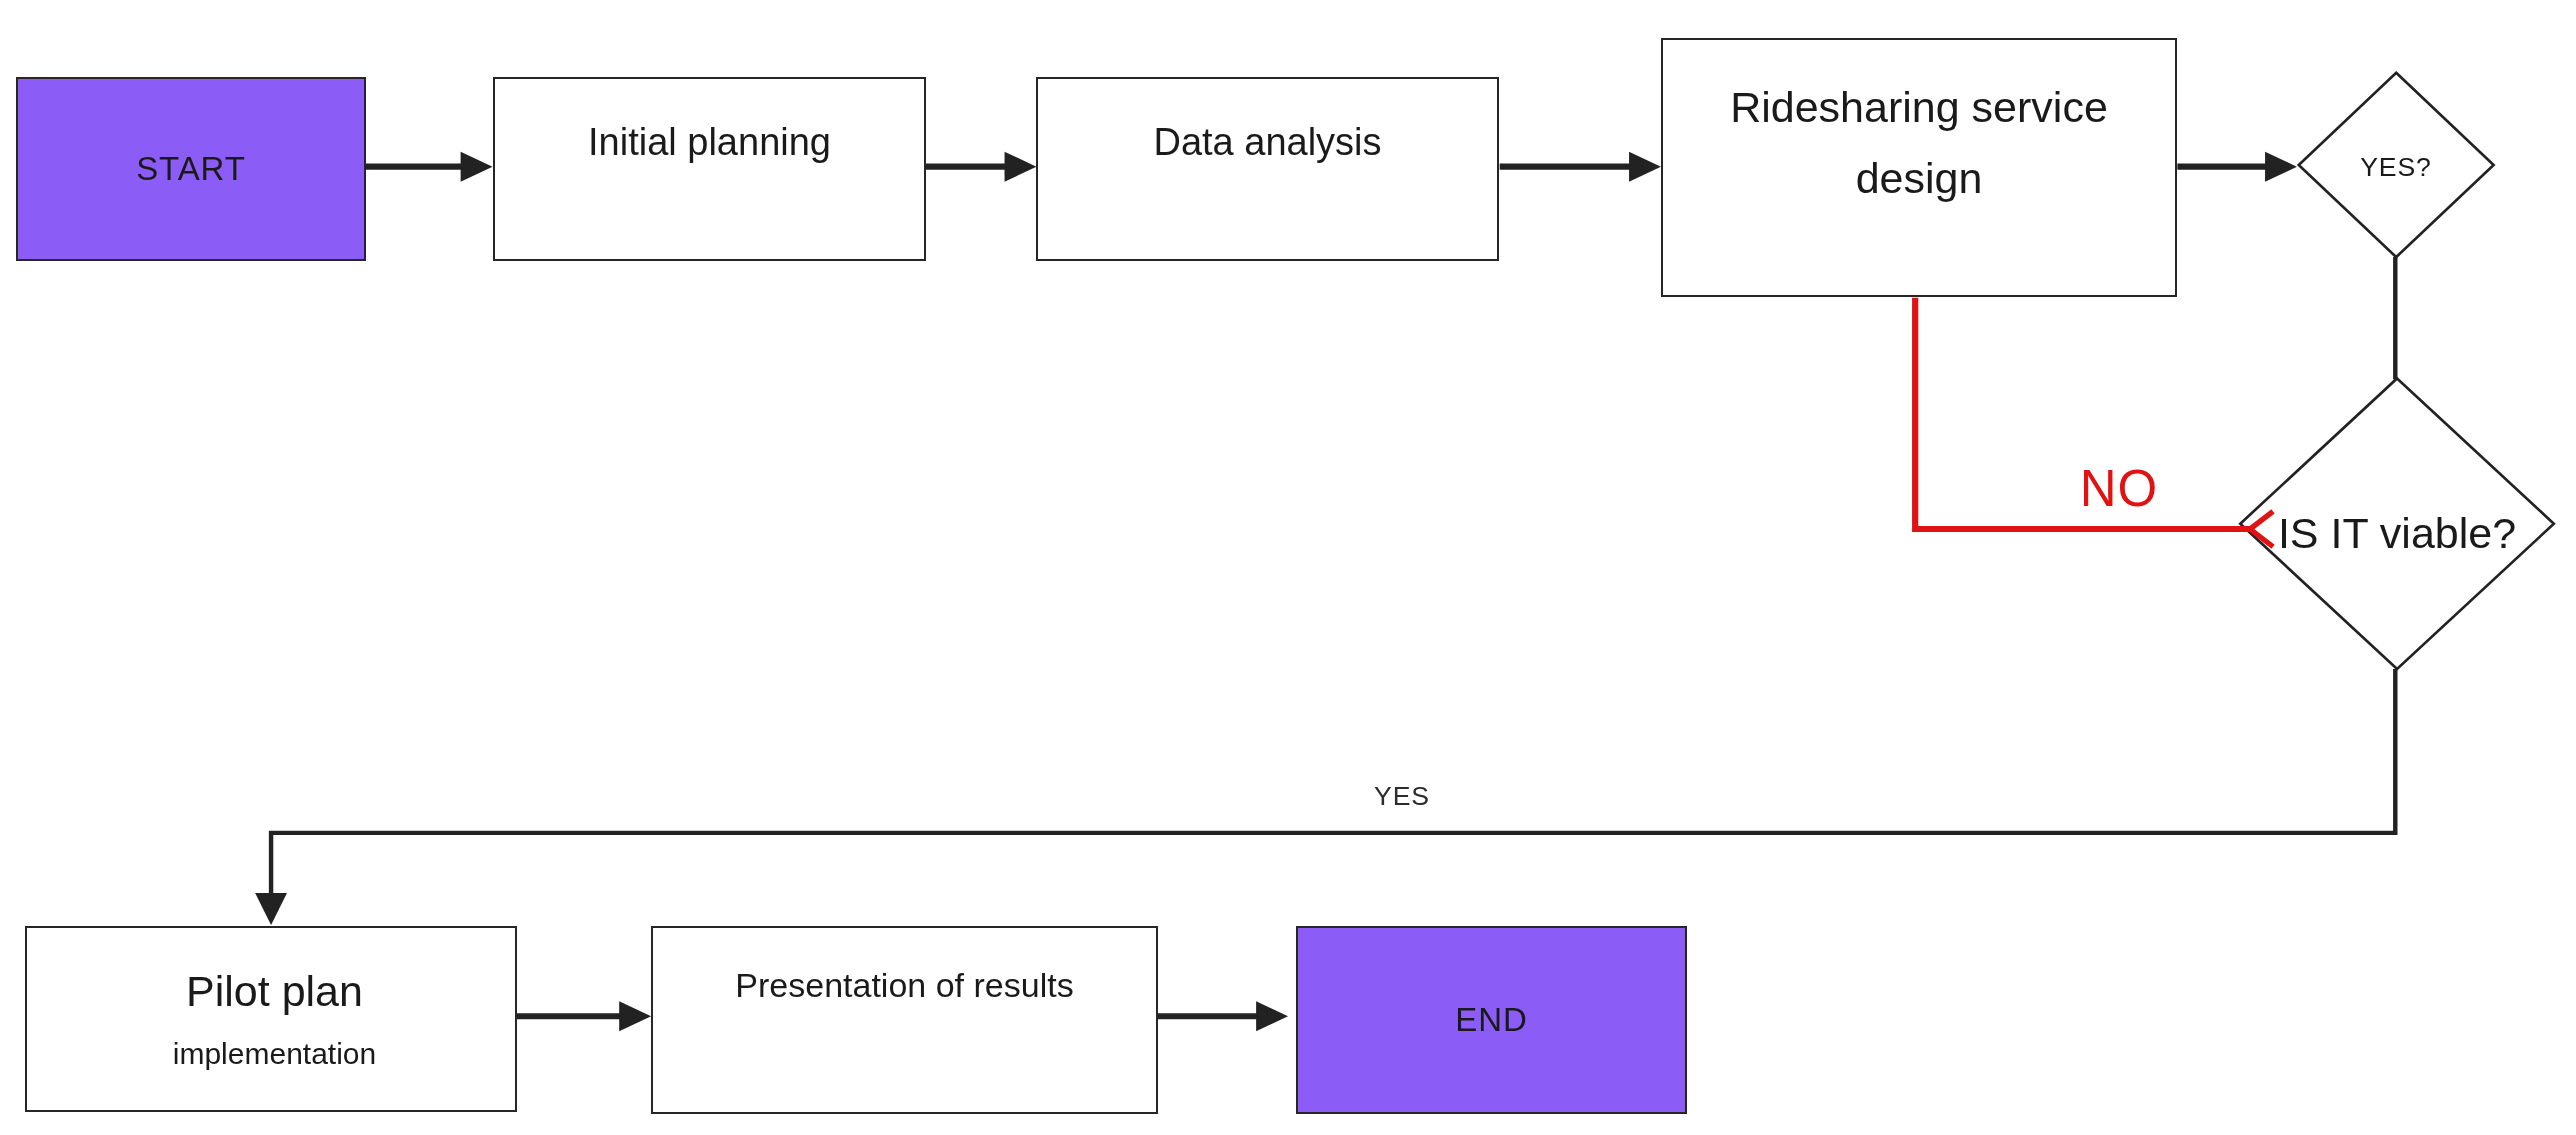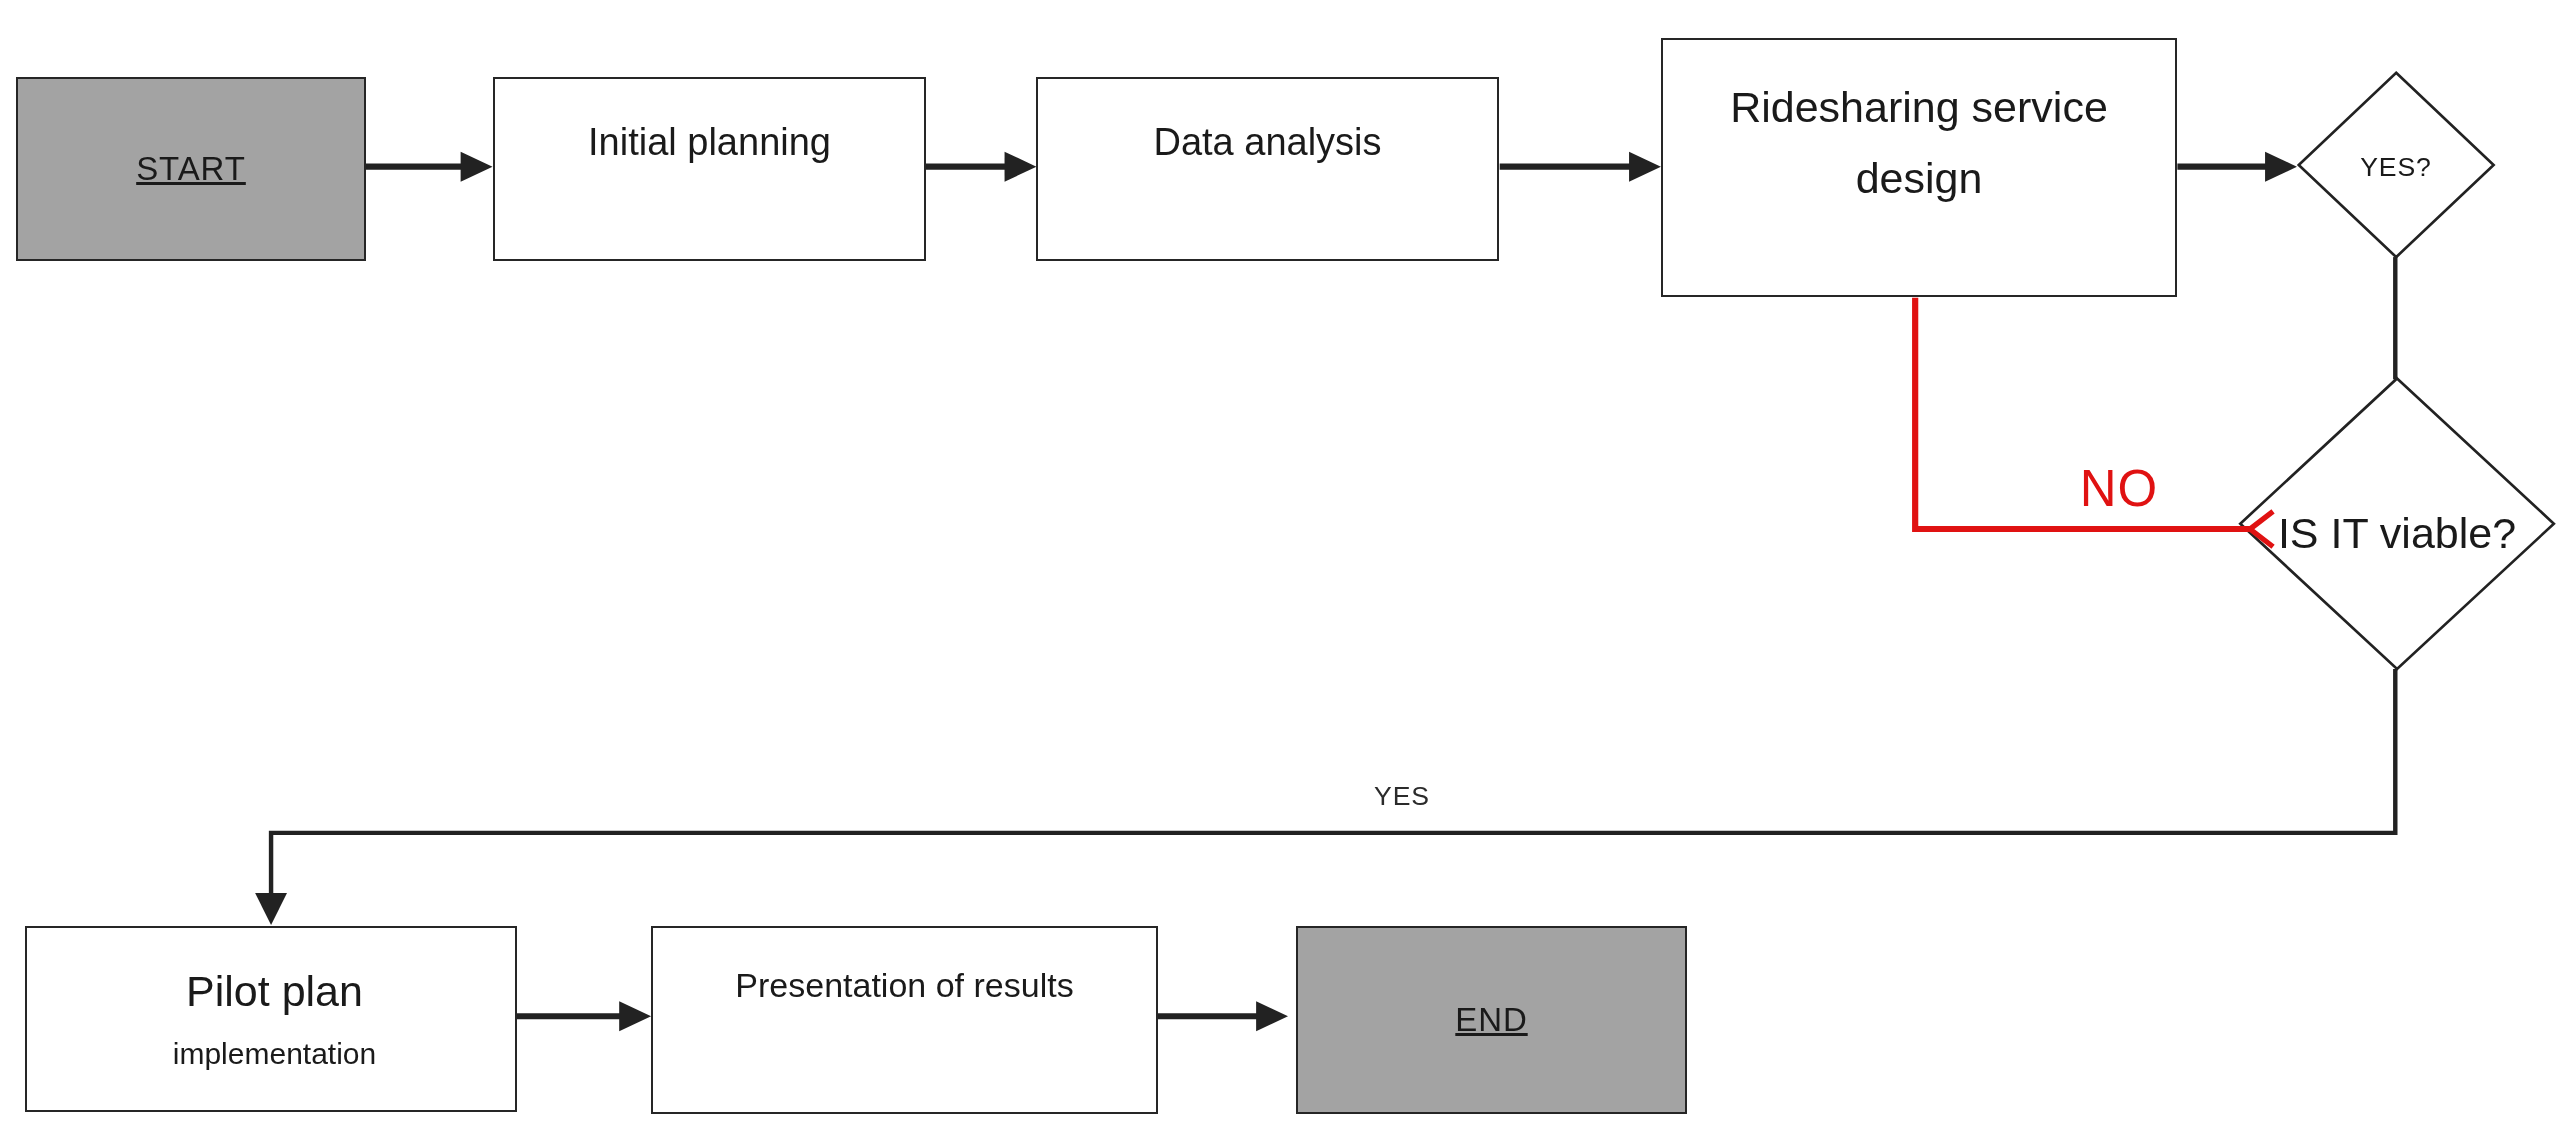--- a/index.html
+++ b/index.html
@@ -18,21 +18,21 @@
     position: absolute;
     box-sizing: border-box;
     border: 2.7px solid #262626;
     background: #ffffff;
     display: flex;
     flex-direction: column;
     align-items: center;
     justify-content: center;
     text-align: center;
   }
-  .node.terminal { background: #a3a3a3; text-decoration: underline; }
+  .node.terminal { background: #8b5cf6; }
 
   .node-start    { left: 16px;   top: 77px;   width: 350px; height: 184px; }
   .node-initial  { left: 493px;  top: 77px;   width: 433px; height: 184px; padding-bottom: 53px; }
   .node-data     { left: 1036px; top: 77px;   width: 463px; height: 184px; padding-bottom: 53px; }
   .node-ride     { left: 1661px; top: 38px;   width: 516px; height: 259px; padding-bottom: 50px; }
   .node-pilot    { left: 25px;   top: 926px; width: 492px; height: 186px; padding-left: 7px; }
   .node-present  { left: 651px;  top: 926px; width: 507px; height: 188px; padding-bottom: 69px; }
   .node-end      { left: 1288px; top: 926px; width: 391px; height: 188px; margin-left: 8px; }
 
   .lbl-start   { font-size: 33px; letter-spacing: 0.9px; }

